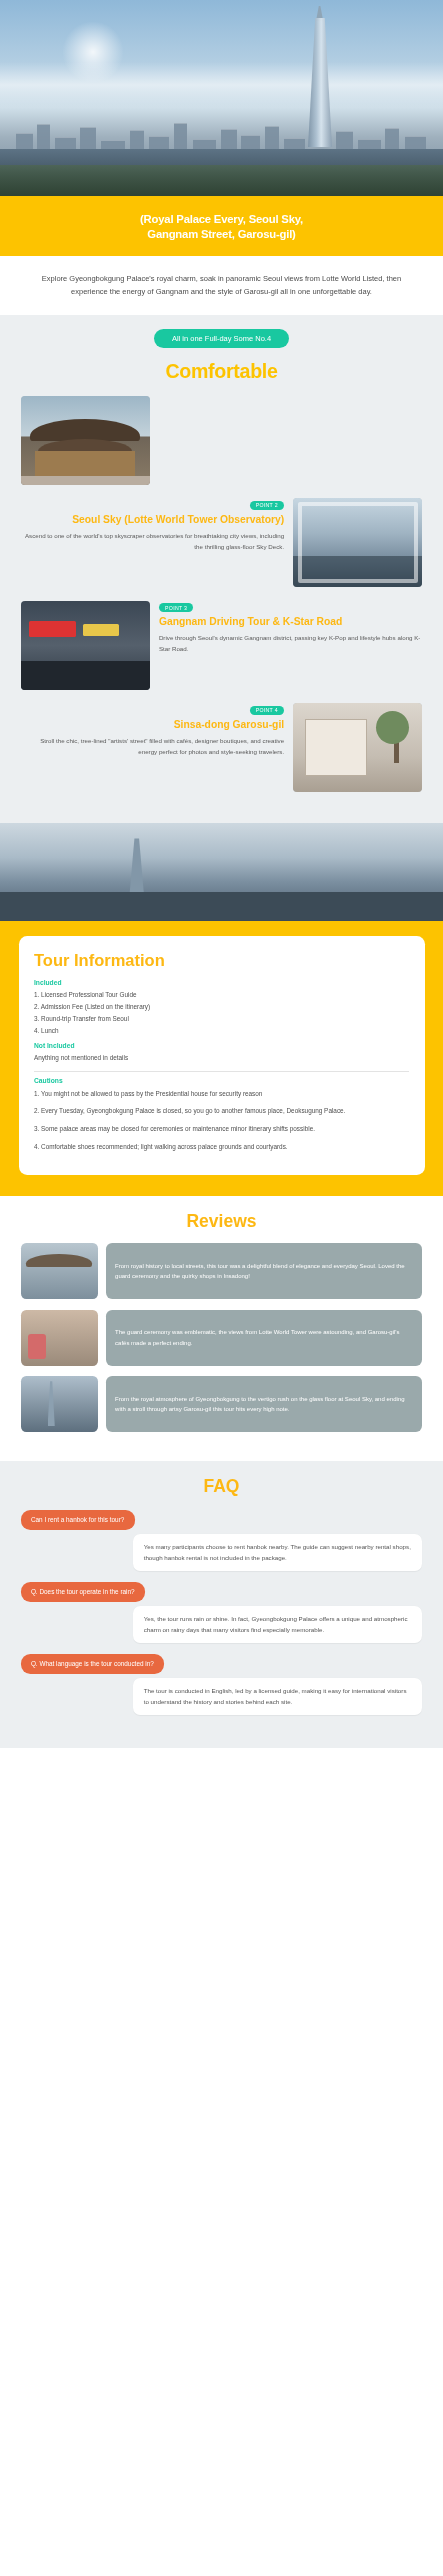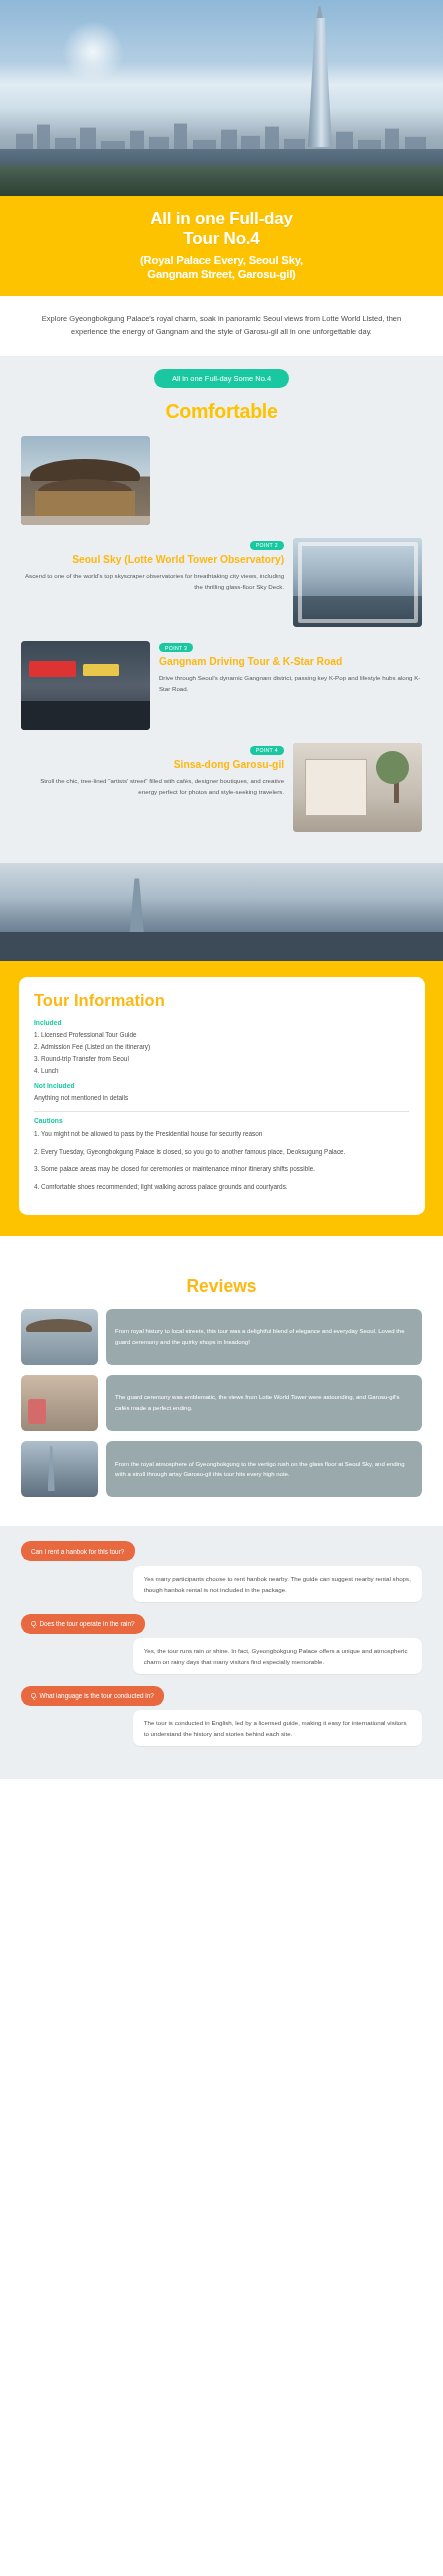--- a/index.html
+++ b/index.html
@@ -144,21 +144,21 @@
   .tourinfo h3 {
     color: #fdb813; font-size: 16.5px; font-weight: bold; margin-bottom: 9.3px;
   }
   .ti-label { color: #19c8a0; font-size: 6.7px; font-weight: bold; margin: 5.2px 0 3.1px; }
   .ti-line { font-size: 6.4px; line-height: 1.85; color: #4f4f4f; }
   .ti-rule { height: 0.5px; background: #e3e3e3; margin: 7.2px 0 5.2px; }
   .ti-caution { color: #19c8a0; font-size: 6.7px; font-weight: bold; margin: 2.1px 0 4.1px; }
   .ti-caution-item { font-size: 6.4px; line-height: 1.8; color: #4f4f4f; margin-bottom: 6.2px; }
 
   
-  .reviews { background: #ffffff; padding: 15.5px 0 18.5px; margin-top: 25px; }
+  .reviews { background: #ffffff; padding: 15.5px 0 18.5px; }
   .rv-title { text-align:center; color:#fdb813; font-size: 17.5px; font-weight:bold; margin-bottom: 11.3px; }
   .rv-item { display:flex; gap: 8.2px; padding: 0 20.6px 10.3px; align-items: stretch; }
   .rv-thumb { width: 77px; flex: 0 0 77px; height: 56px; border-radius: 5.2px; overflow:hidden; position:relative; background:#b7c3c9; }
   .rv-bubble {
     flex: 1; background: #9aa9ab; color: #ffffff; border-radius: 6.2px;
     padding: 7.2px 9.3px; font-size: 6px; line-height: 1.75;
     display: flex; align-items: center;
   }
   .rv-art1 { background: linear-gradient(180deg,#b8c6cf,#7d8f9c); }
   .rv-art1 .r { position:absolute; left:5.2px; top:10.3px; right:5.2px; height:13.4px; background:#6b5b4a; border-radius:50% 50% 2.1px 2.1px/70% 70% 2.1px 2.1px;}
@@ -210,24 +210,20 @@
       <div class="bld" style="left:358px;width:23px;height:20.6px;"></div>
       <div class="bld" style="left:385px;width:14.4px;height:32px;"></div>
       <div class="bld" style="left:405px;width:20.6px;height:24px;"></div>
     </div>
     <div class="waterline"></div>
     <div class="ground"></div>
     <div class="greens"></div>
   </div>
 
   <div class="title-band">
-    <h1>
-      <span>All in one Full-day</span><br>
-      <span>Tour No.4</span>
-    </h1>
     <h2>
       <span>(Royal Palace Every, Seoul Sky,</span><br>
       <span>Gangnam Street, Garosu-gil)</span>
     </h2>
   </div>
 
   <div class="intro">
     <p>Explore Gyeongbokgung Palace's royal charm, soak in panoramic Seoul views from Lotte World Listed, then experience the energy of Gangnam and the style of Garosu-gil all in one unforgettable day.</p>
   </div>
 
@@ -338,20 +334,21 @@
     </div>
     <div class="rv-item">
       <div class="rv-thumb rv-art3">
           <div class="r"></div>
         </div>
       <div class="rv-bubble">From the royal atmosphere of Gyeongbokgung to the vertigo rush on the glass floor at Seoul Sky, and ending with a stroll through artsy Garosu-gil this tour hits every high note.</div>
     </div>
   </div>
 
   <div class="faq">
+    <div class="faq-title">FAQ</div>
 
     <div class="q-row">
       <div class="q-bubble">Can I rent a hanbok for this tour?</div>
     </div>
     <div class="a-row">
       <div class="a-bubble">Yes many participants choose to rent hanbok nearby. The guide can suggest nearby rental shops, though hanbok rental is not included in the package.</div>
     </div>
 
     <div class="q-row">
       <div class="q-bubble">Q. Does the tour operate in the rain?</div>

